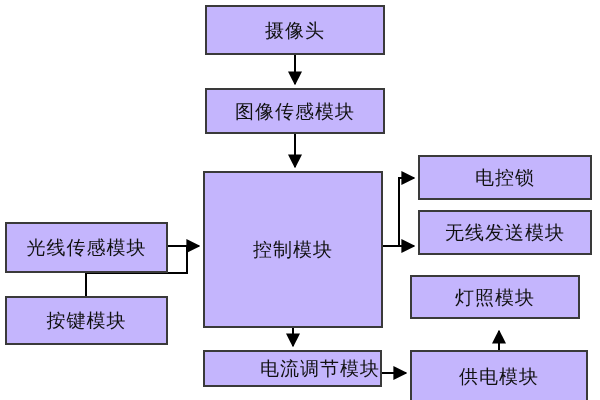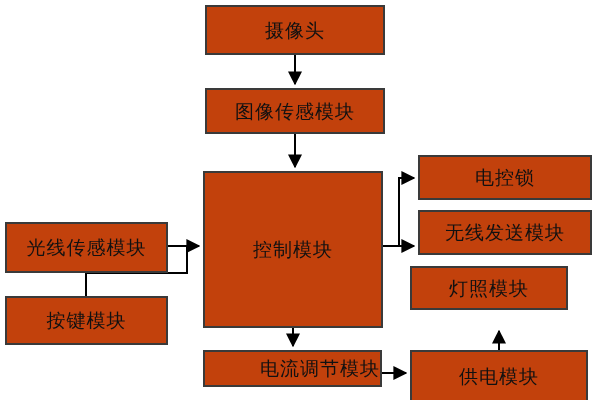--- a/index.html
+++ b/index.html
@@ -22,21 +22,21 @@
     position: absolute;
     left: 0;
     top: 0;
     width: 600px;
     height: 400px;
     pointer-events: none;
   }
   .node {
     position: absolute;
     box-sizing: border-box;
-    background: #c2410c;
+    background: #c4b5fd;
     border: 2px solid #3a3a3a;
     display: flex;
     align-items: center;
     justify-content: center;
     z-index: 2;
   }
   .node-label {
     font-family: "DejaVu Sans", "Liberation Sans", sans-serif;
     font-size: 19px;
     line-height: 1;
@@ -45,21 +45,21 @@
     white-space: nowrap;
   }
   
   #node-camera        { left: 205px; top: 5px;   width: 180px; height: 50px; }
   #node-image-sensor  { left: 205px; top: 88px;  width: 180px; height: 46px; }
   #node-control       { left: 203px; top: 171px; width: 180px; height: 157px; }
   #node-light-sensor  { left: 5px;   top: 222px; width: 163px; height: 51px; }
   #node-key           { left: 5px;   top: 296px; width: 163px; height: 49px; }
   #node-elock         { left: 418px; top: 155px; width: 174px; height: 45px; }
   #node-wireless      { left: 418px; top: 210px; width: 174px; height: 45px; }
-  #node-lighting      { left: 410px; top: 266px; width: 158px; height: 44px; justify-content: center; }
+  #node-lighting      { left: 410px; top: 275px; width: 170px; height: 44px; justify-content: center; }
   #node-power         { left: 410px; top: 350px; width: 178px; height: 53px; }
   #node-current       { left: 203px; top: 350px; width: 179px; height: 37px; justify-content: flex-end; }
 </style>
 </head>
 <body>
 
 <div id="diagram-canvas">
 
   <svg id="connector-layer" viewBox="0 0 600 400" width="600" height="400" xmlns="http://www.w3.org/2000/svg">
     <defs>

